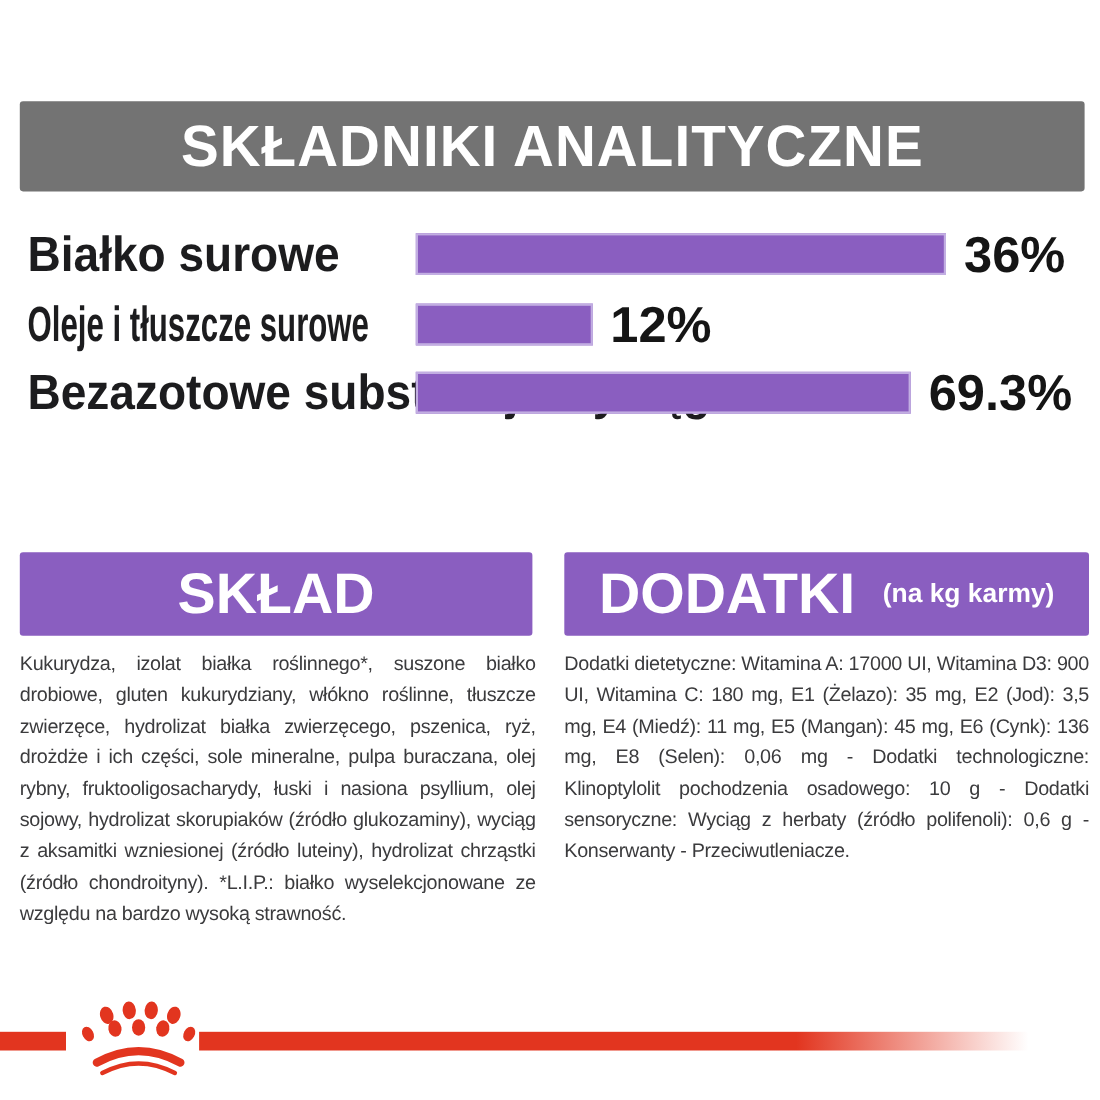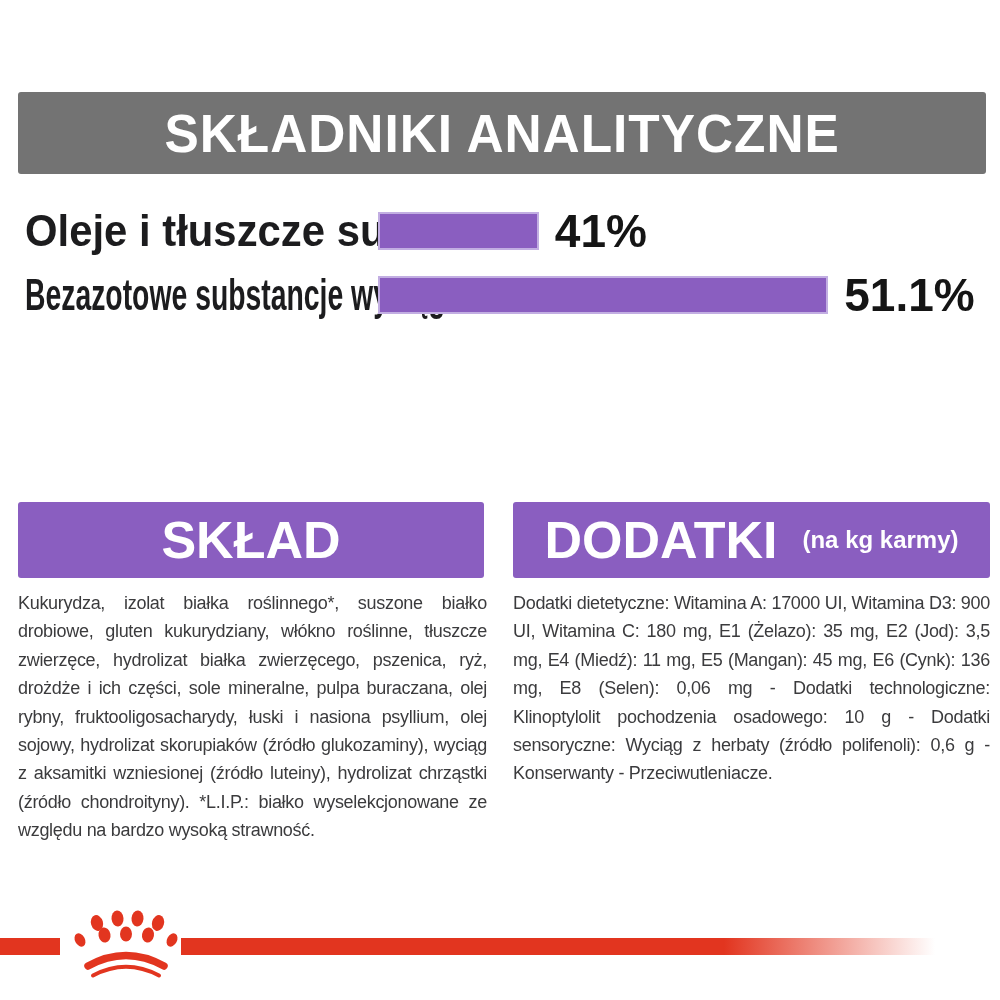--- a/index.html
+++ b/index.html
@@ -71,28 +71,33 @@
 <body>
 
 <div class="page">
 
   <div class="banner">
     <span>SKŁADNIKI ANALITYCZNE</span>
   </div>
 
   <div class="chart">
       <div class="chart-row">
+        <span class="bar-label">Białko surowe</span>
+        <div class="bar" style="width: 482.4px; background: rgb(138, 94, 192);"></div>
+        <span class="bar-value" style="left: 876.4px;">36%</span>
+      </div>
+      <div class="chart-row">
         <span class="bar-label">Oleje i tłuszcze surowe</span>
         <div class="bar" style="width: 160.8px; background: rgb(138, 94, 192);"></div>
-        <span class="bar-value" style="left: 554.8px;">41%</span>
+        <span class="bar-value" style="left: 554.8px;">12%</span>
       </div>
       <div class="chart-row">
         <span class="bar-label">Bezazotowe substancje wyciągowe</span>
         <div class="bar" style="width: 450.24px; background: rgb(138, 94, 192);"></div>
-        <span class="bar-value" style="left: 844.24px;">51.1%</span>
+        <span class="bar-value" style="left: 844.24px;">69.3%</span>
       </div>
     </div>
 
   <div class="box box-sklad">
     <span class="h-main">SKŁAD</span>
   </div>
 
   <div class="box box-dodatki">
     <span class="h-main">DODATKI</span>
     <span class="h-suffix">(na kg karmy)</span>

